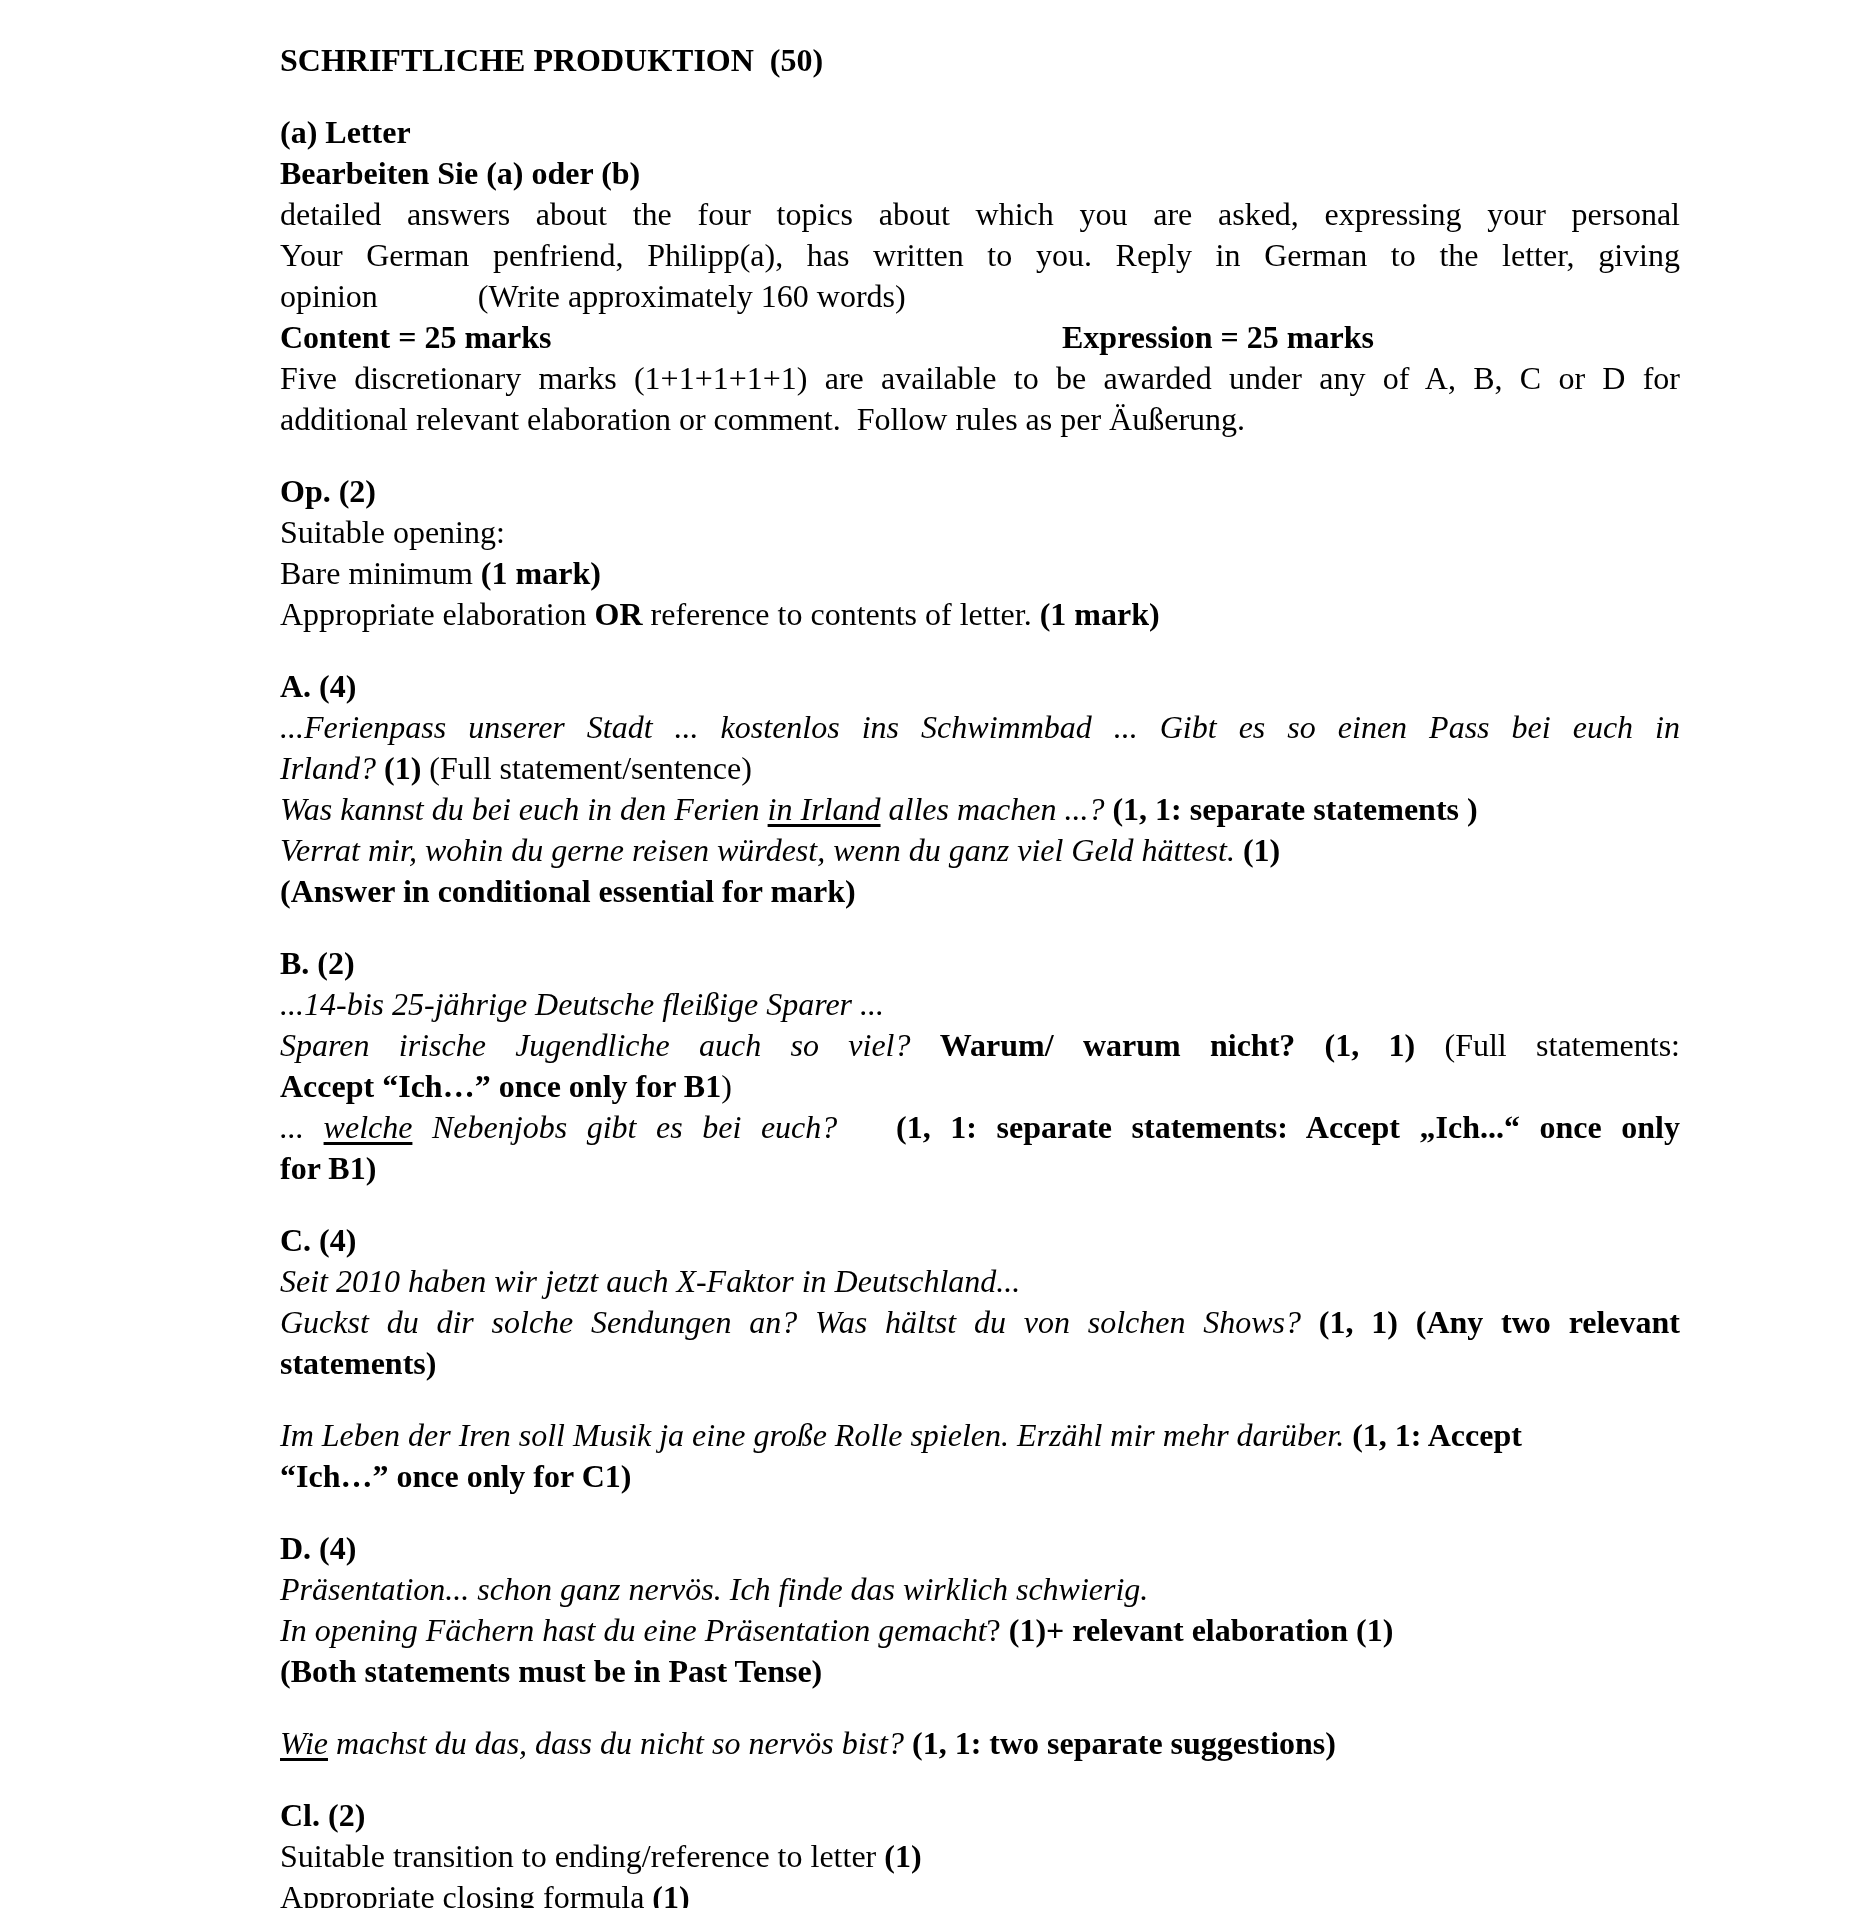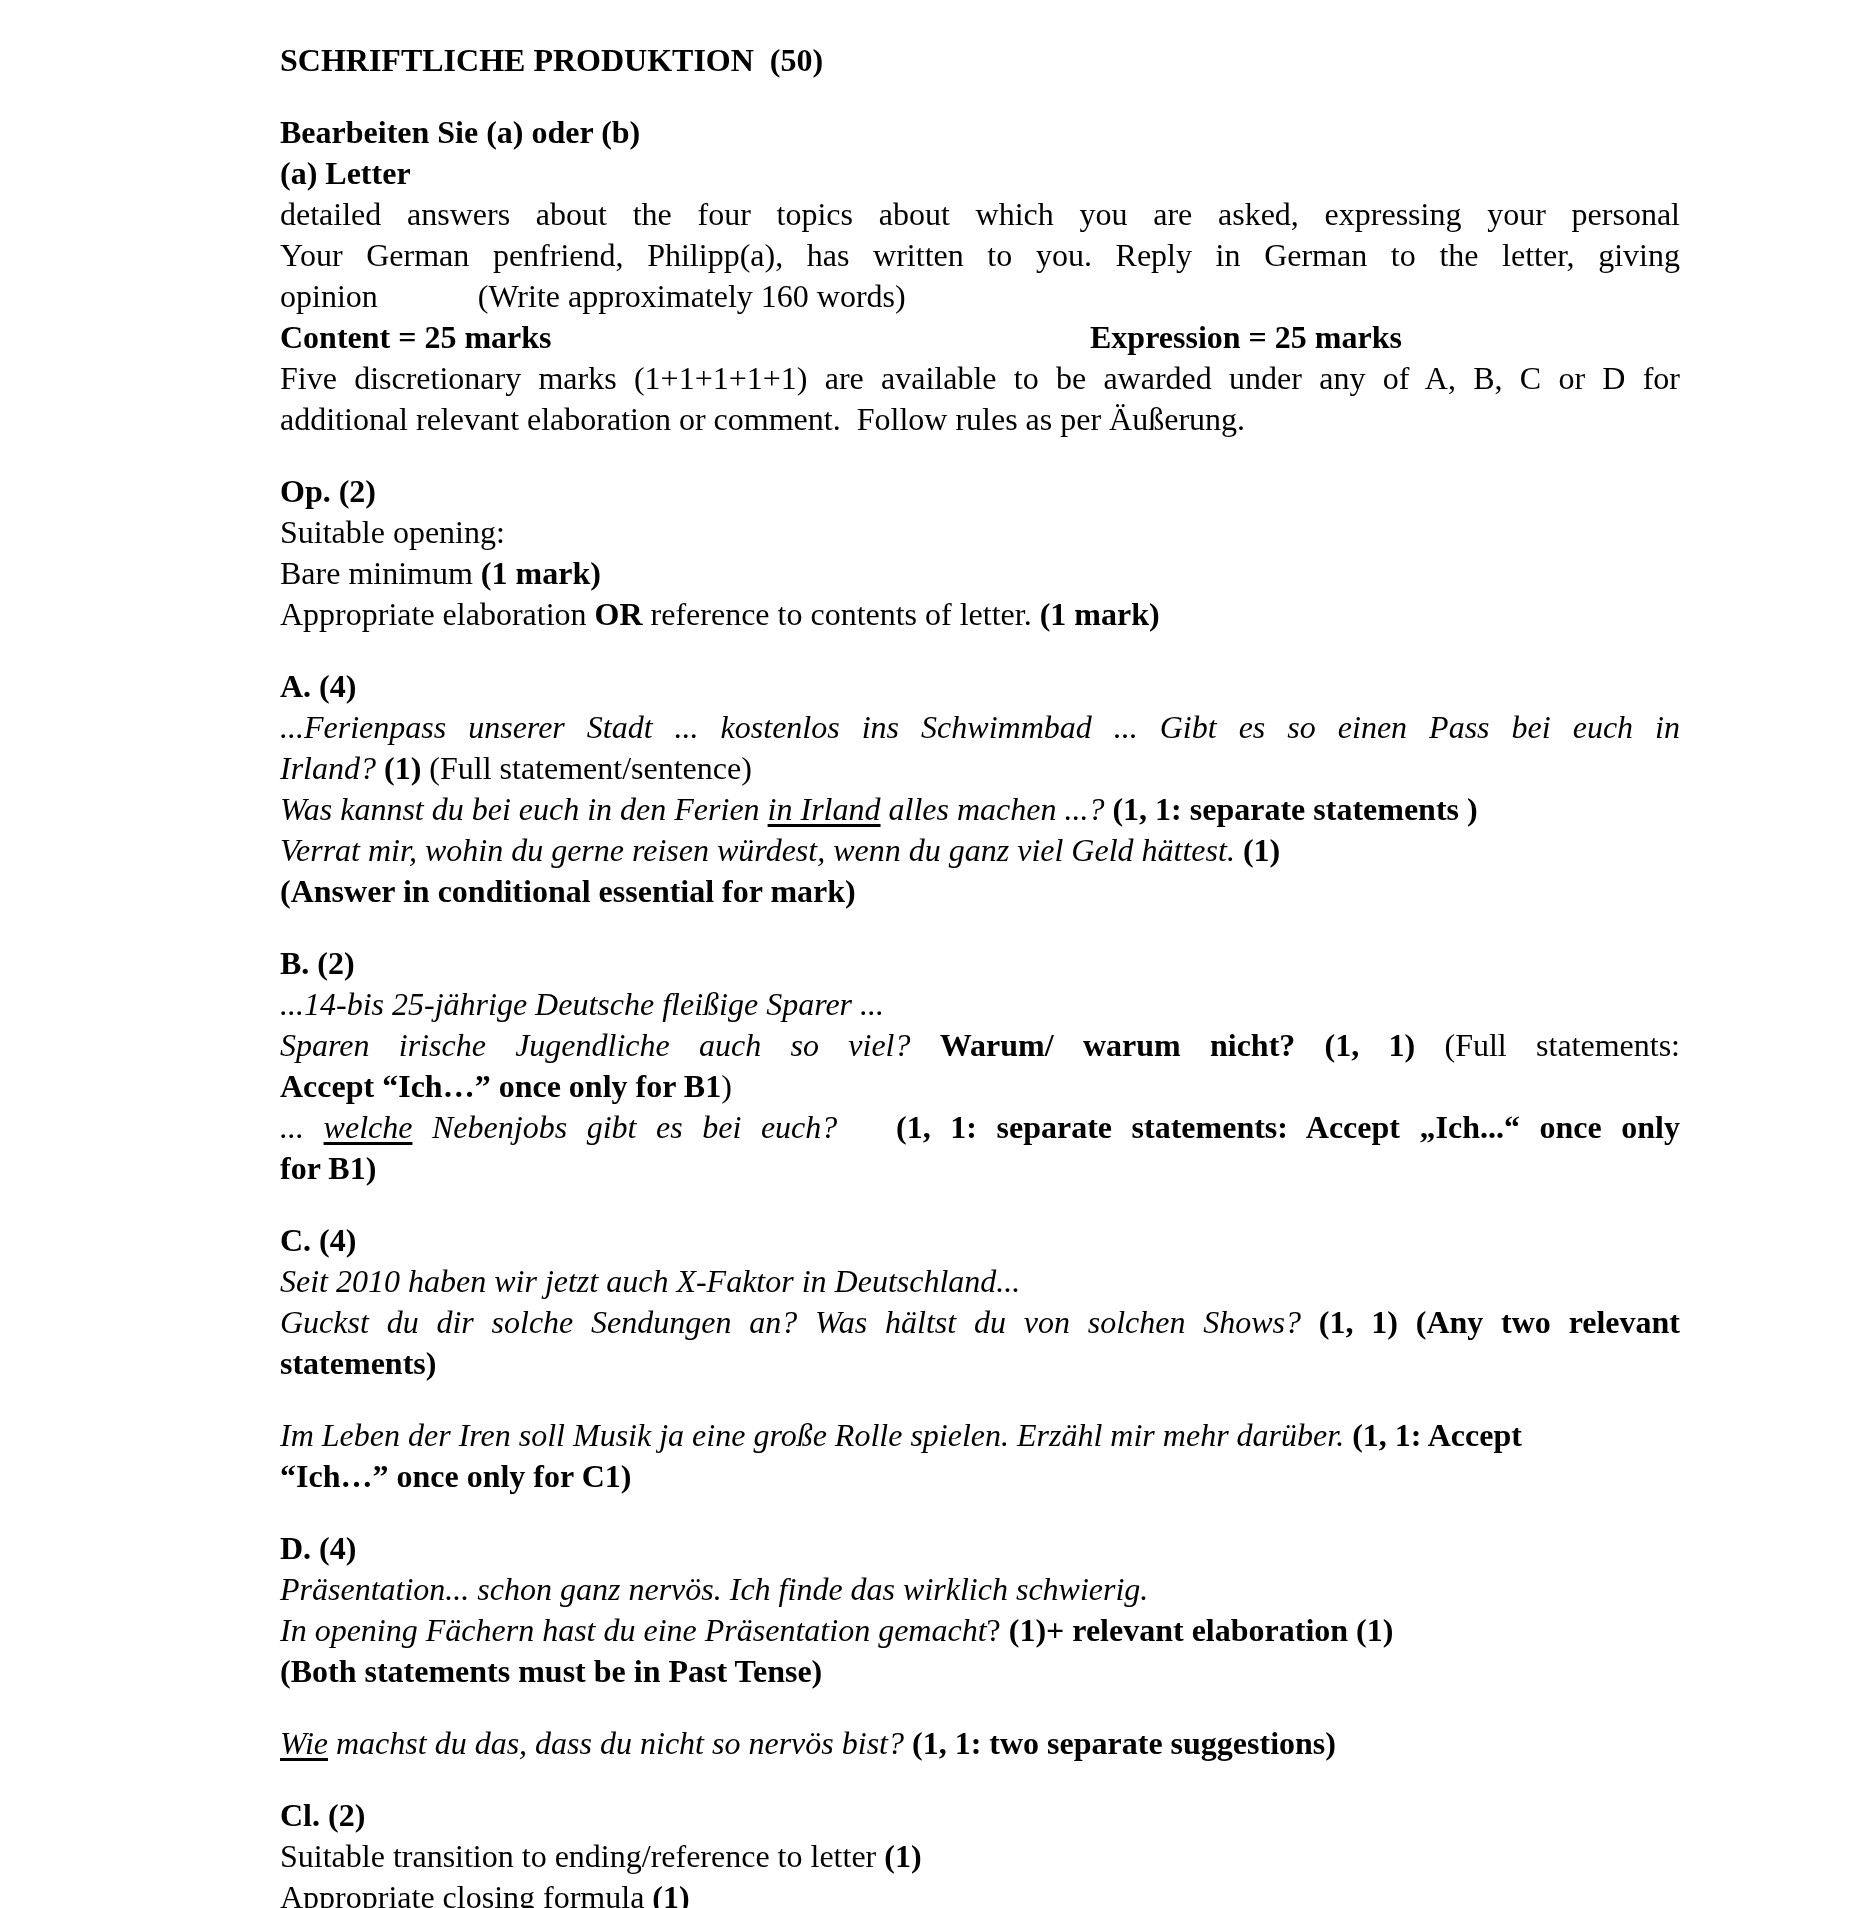--- a/index.html
+++ b/index.html
@@ -12,34 +12,34 @@
     overflow:hidden;
   }
   .content{position:absolute;left:280px;top:40px;width:1400px;}
   .line{line-height:41px;min-height:41px;}
   .blank{height:31px;}
   .b{font-weight:bold;}
   .i{font-style:italic;}
   .u{text-decoration:underline;text-underline-offset:4px;}
   .just{text-align:justify;text-align-last:justify;}
   .exprline{position:relative;}
-  .expr{position:absolute;left:782px;top:0;margin-left:28px;}
+  .expr{position:absolute;left:782px;top:0;}
   .tabgap{display:inline-block;width:100px;}
 </style>
 </head>
 <body>
 
 <div class="page">
   <div class="content">
 
     <div class="line b">SCHRIFTLICHE PRODUKTION&nbsp; (50)</div>
     <div class="blank"></div>
 
+    <div class="line b">(a) Letter</div>
     <div class="line b">Bearbeiten Sie (a) oder (b)</div>
-    <div class="line b">(a) Letter</div>
     <div class="line just">detailed answers about the four topics about which you are asked, expressing your personal</div>
     <div class="line just">Your German penfriend, Philipp(a), has written to you. Reply in German to the letter, giving</div>
     <div class="line"><span>opinion</span><span class="tabgap"></span><span>(Write approximately 160 words)</span></div>
     <div class="line exprline"><span class="b">Content = 25 marks</span><span class="b expr">Expression = 25 marks</span></div>
     <div class="line just">Five discretionary marks (1+1+1+1+1) are available to be awarded under any of A, B, C or D for</div>
     <div class="line">additional relevant elaboration or comment.&nbsp; Follow rules as per Äußerung.</div>
     <div class="blank"></div>
 
     <div class="line b">Op. (2)</div>
     <div class="line">Suitable opening:</div>

